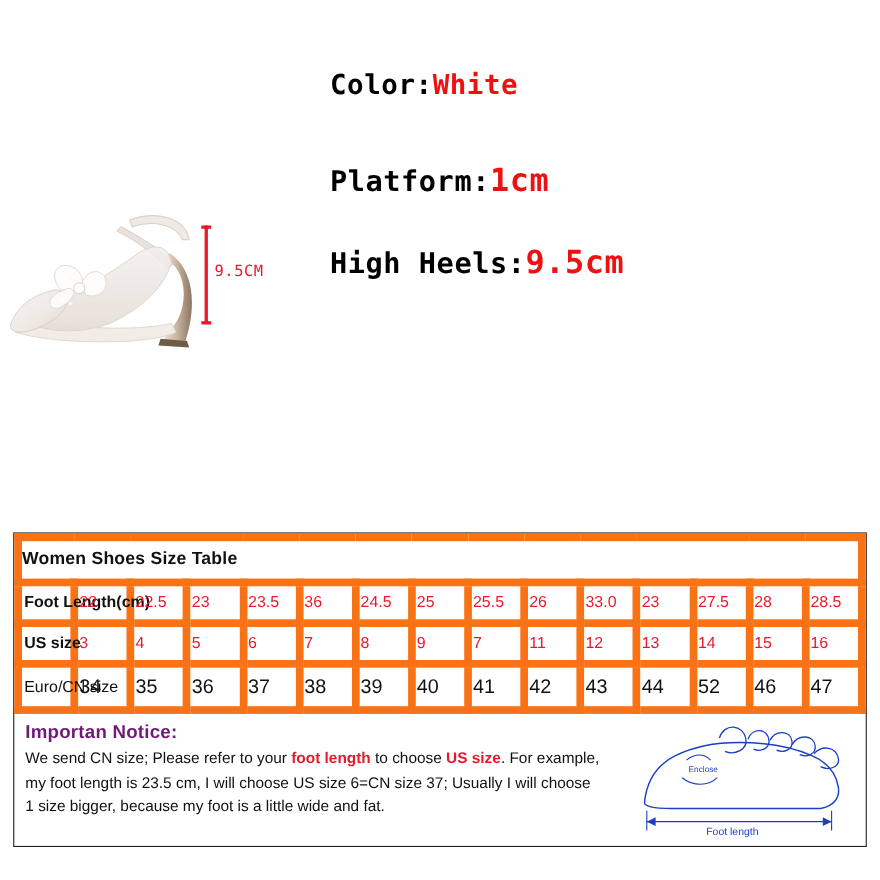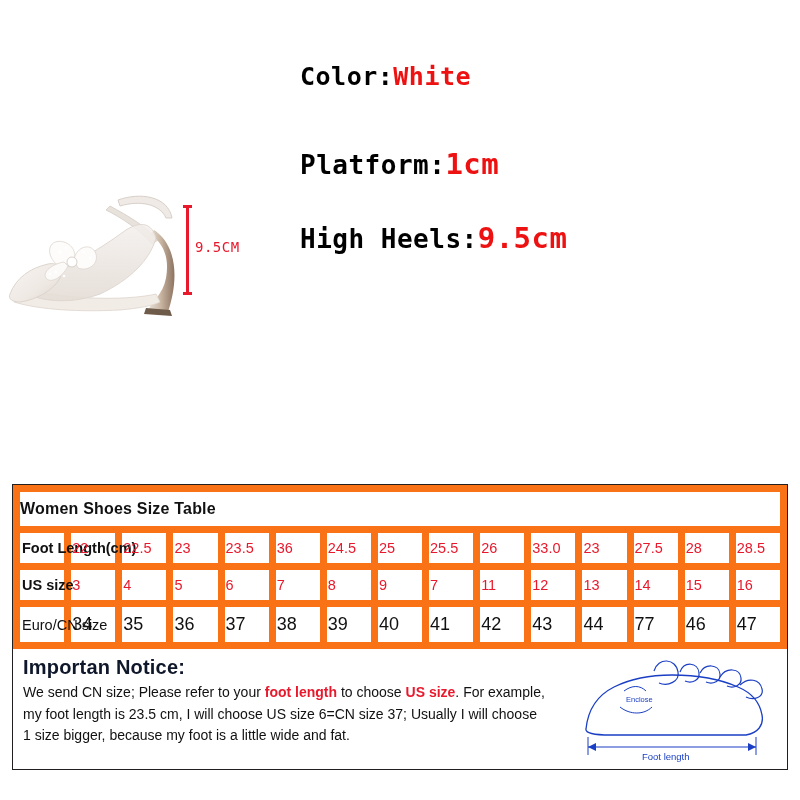--- a/index.html
+++ b/index.html
@@ -136,23 +136,23 @@
   }
   .row-label.euro { font-weight: normal; }
 
   
   .notice {
     position: relative;
     padding: 7px 10px 10px 10px;
     min-height: 120px;
   }
   .notice-title {
-    font-size: 20px;
-    font-weight: bold;
-    color: #0f172a;
+    font-size: 17px;
+    font-weight: bold;
+    color: #701a75;
     margin: 0 0 3px 0;
     letter-spacing: 0.2px;
   }
   .notice-body {
     font-size: 14px;
     color: #111;
     line-height: 1.55;
     max-width: 600px;
   }
   .notice-body .red-b { color: #e8192c; font-weight: bold; }
@@ -307,21 +307,21 @@
         <td class="cell-black">35</td>
         <td class="cell-black">36</td>
         <td class="cell-black">37</td>
         <td class="cell-black">38</td>
         <td class="cell-black">39</td>
         <td class="cell-black">40</td>
         <td class="cell-black">41</td>
         <td class="cell-black">42</td>
         <td class="cell-black">43</td>
         <td class="cell-black">44</td>
-        <td class="cell-black">77</td>
+        <td class="cell-black">52</td>
         <td class="cell-black">46</td>
         <td class="cell-black">47</td>
       </tr>
     </tbody>
       </table>
 
     <div class="notice">
       <div class="notice-title">Importan Notice:</div>
       <div class="notice-body">
         <span>We send CN size; Please refer to your </span><span class="red-b">foot length</span><span> to choose </span><span class="red-b">US size</span><span>. For example,</span><br>

